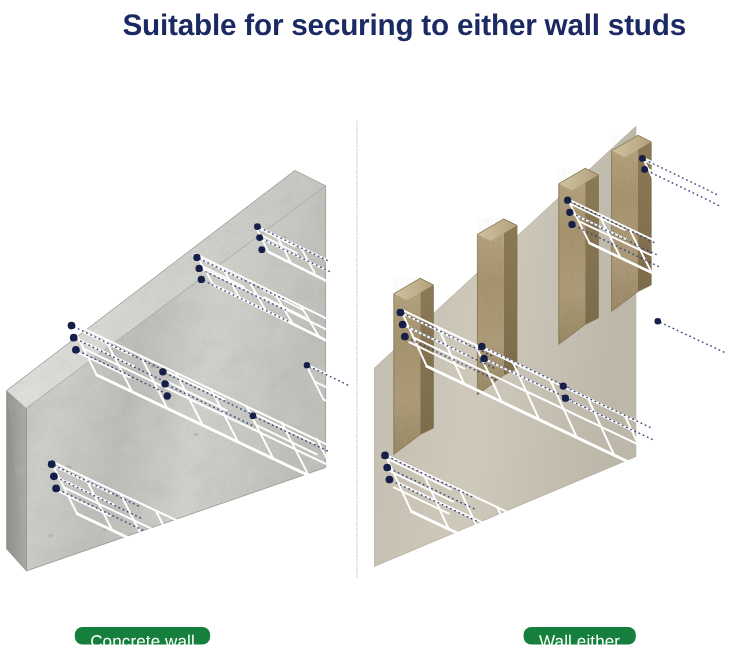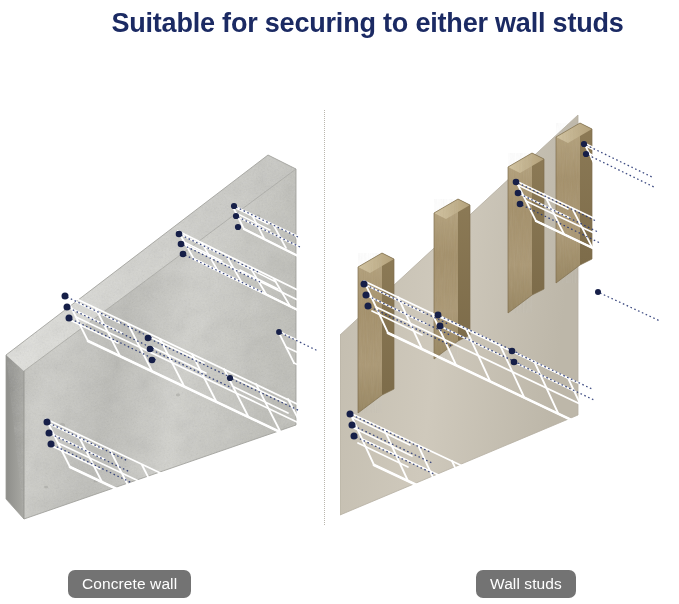--- a/index.html
+++ b/index.html
@@ -60,23 +60,23 @@
     left: 324px;
     top: 110px;
     width: 0px;
     height: 415px;
     border-left: 1.6px dotted #b9b6ae;
   }
 
   
   .badge {
     position: absolute;
-    height: 28px;
+    height: 16px;
     border-radius: 7px;
-    background: #737373;
+    background: #15803d;
     color: #ffffff;
     font-size: 15.5px;
     line-height: 28px;
     text-align: center;
     font-weight: 400;
     letter-spacing: 0.1px;
     white-space: nowrap;
     padding: 0 14px;
     box-sizing: border-box;
   }
@@ -541,13 +541,13 @@
         </g>
       </g>
     </svg>
   </div>
 </div>
 
 <div id="divider"></div>
 
 <div class="badge" id="badge-concrete">Concrete wall</div>
 
-<div class="badge" id="badge-studs">Wall studs</div>
+<div class="badge" id="badge-studs">Wall either</div>
 
 </body></html>

